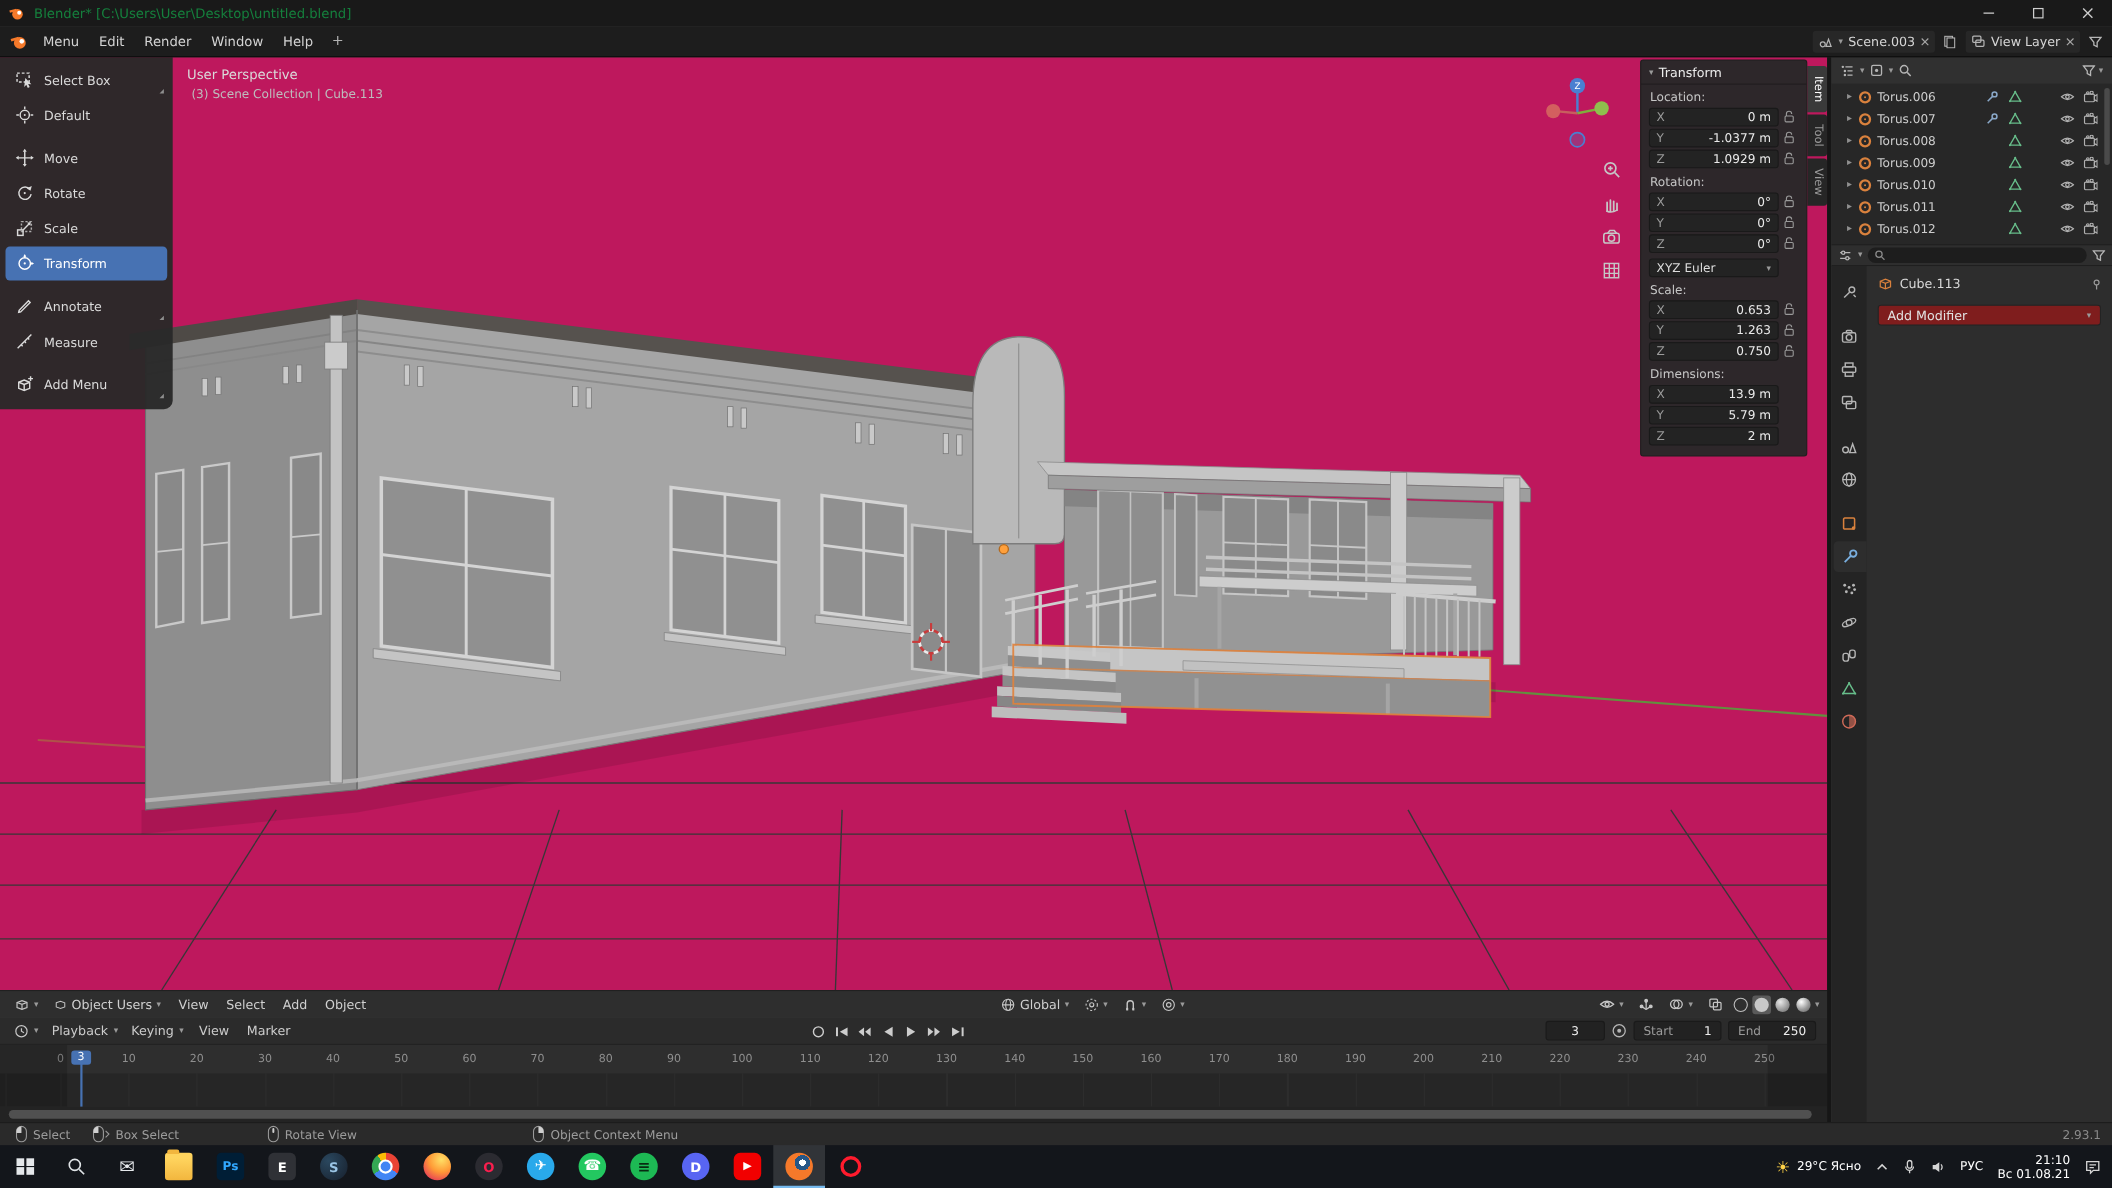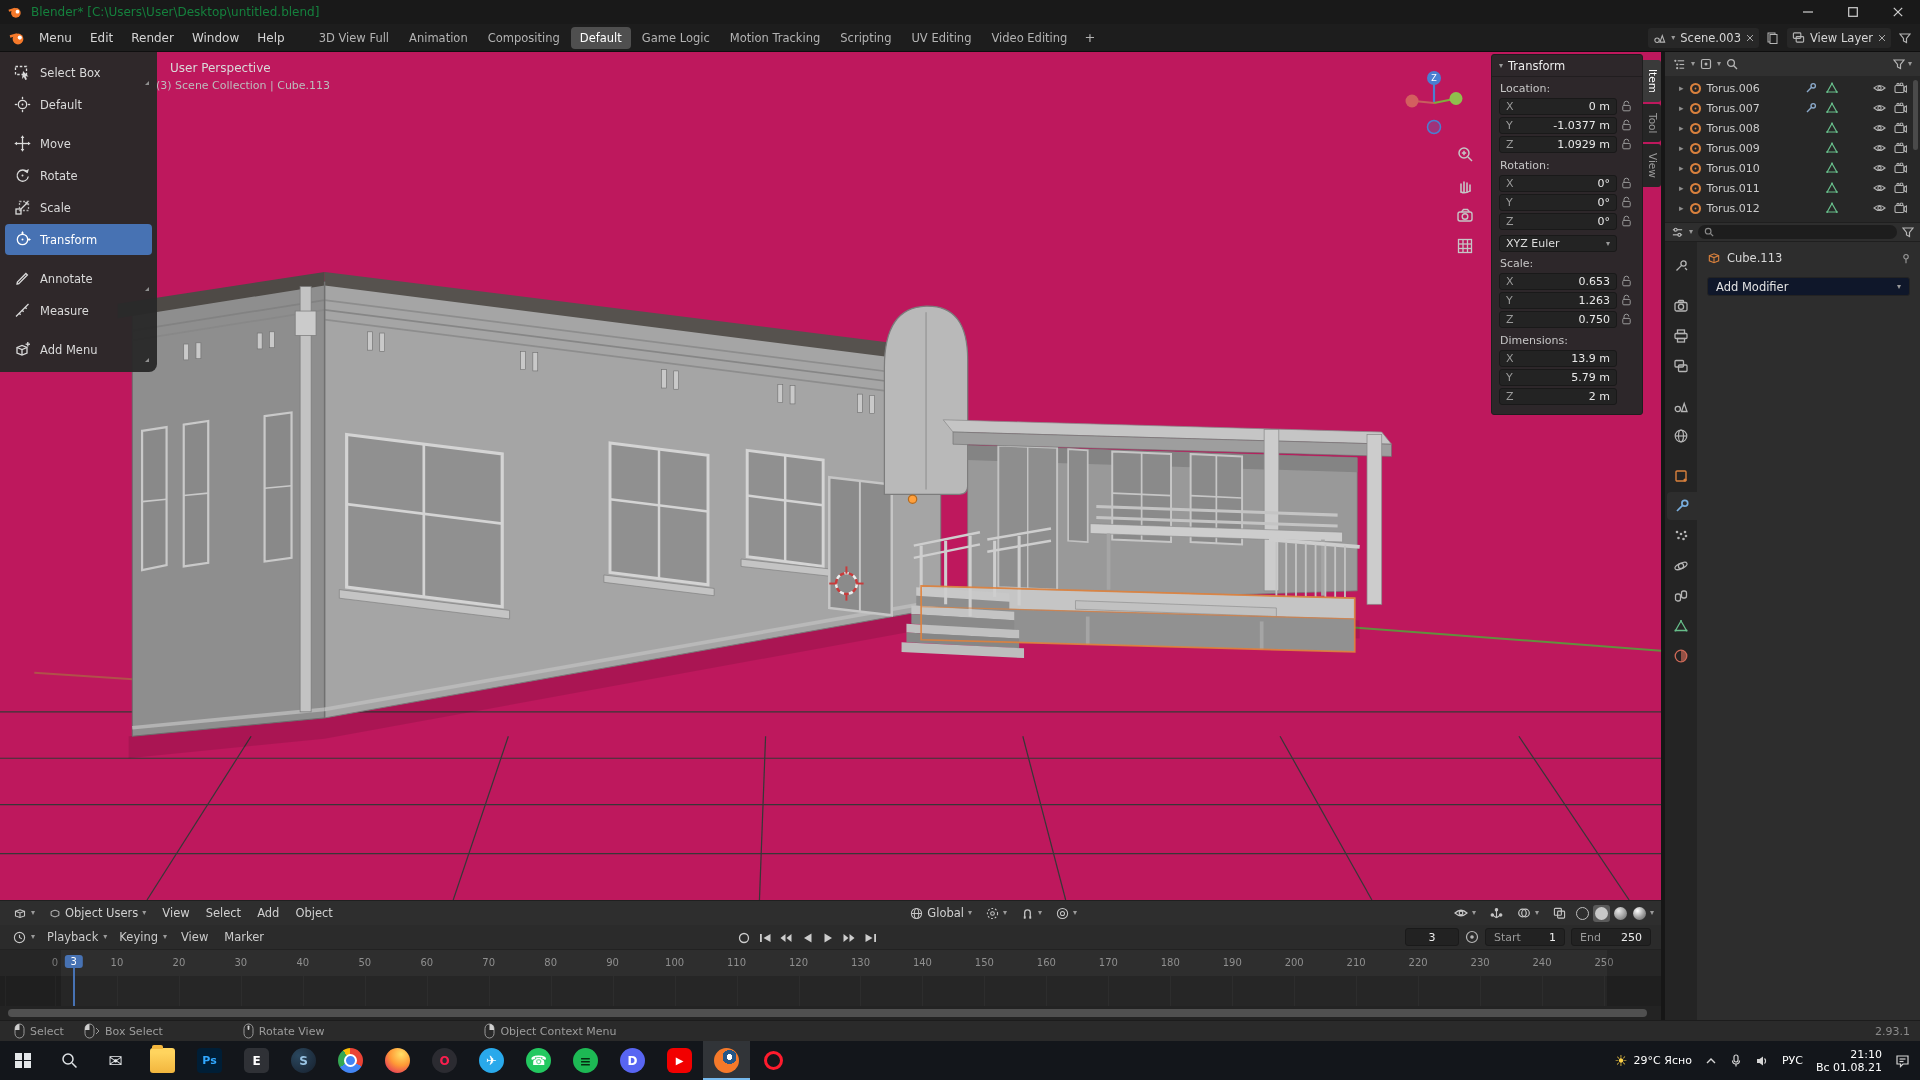--- a/index.html
+++ b/index.html
@@ -33,21 +33,21 @@
   .tool[data-active="true"]{background:#4772b3;color:#fff}
   .tool[data-submenu="true"]::after{content:"";position:absolute;right:3px;bottom:3px;border-left:4px solid transparent;border-bottom:4px solid #8f8f8f}
   .tool .ticon{width:17px;height:17px;flex:0 0 auto}
   .tgap{height:6px}
 
   
   .viewport{position:absolute;left:0;top:52px;width:1661px;height:873px}
   .vp-canvas{position:absolute;left:0;top:0;right:0;bottom:25px;background:#be185d;overflow:hidden}
   .vp-canvas svg.scene{position:absolute;left:0;top:0;width:100%;height:100%}
   .vp-text1{position:absolute;left:170px;top:9px;font-size:12px;color:#dadada}
-  .vp-text2{position:absolute;left:156px;top:27px;font-size:11px;color:#bdbdbd}
+  .vp-text2{position:absolute;left:174px;top:27px;font-size:11px;color:#bdbdbd}
   .gizmo{position:absolute;left:1399px;top:15px;width:70px;height:70px}
   .navbtn{position:absolute;left:1452px;width:26px;height:26px;display:flex;align-items:center;justify-content:center}
 
   
   .npanel{position:absolute;left:1491px;top:2px;width:152px;background:rgba(40,40,40,.97);border:1px solid #1e1e1e;border-radius:3px;padding-bottom:8px;z-index:10}
   .npanel-header{height:22px;display:flex;align-items:center;gap:5px;padding-left:7px;font-size:11.5px;color:#ededed;border-bottom:1px solid rgba(0,0,0,.25)}
   .np-label{font-size:11px;color:#c6c6c6;margin:5px 0 2px 8px}
   .np-row{display:flex;align-items:center;height:19px;padding-left:7px}
   .np-field{width:118px;height:17px;background:#232323;border:1px solid #191919;border-radius:3px;display:flex;align-items:center;padding:0 6px;font-size:11px}
   .np-field .ax{color:#9b9b9b}
@@ -143,21 +143,21 @@
   .outl-scroll{position:absolute;right:2px;top:28px;width:5px;height:70px;background:#4a4a4a;border-radius:3px}
   .propsfilter{position:absolute;top:170px;left:0;width:100%;height:20px;background:#2e2e2e;border-top:1px solid #1f1f1f;border-bottom:1px solid #1f1f1f;display:flex;align-items:center;padding:0 6px;gap:5px}
   .pf-search{flex:1;height:14px;background:#1d1d1d;border-radius:8px;display:flex;align-items:center;padding:0 6px;gap:4px}
   .props{position:absolute;top:190px;left:0;right:0;bottom:0}
   .ptabs{position:absolute;left:0;top:0;width:32px;bottom:0;background:#242424}
   .ptab{position:absolute;left:0;width:32px;height:28px;display:flex;align-items:center;justify-content:center}
   .ptab.active{background:#2d2d2d;border-radius:4px 0 0 4px;left:2px;width:30px}
   .pbody{position:absolute;left:32px;top:0;right:0;bottom:0;background:#2d2d2d}
   .pcrumb{display:flex;align-items:center;gap:6px;padding:9px 8px 0 10px;font-size:11.5px;color:#d8d8d8}
   .pcrumb .pin{margin-left:auto}
-  .addmod{margin:12px 10px 0;height:19px;background:#0f172a;border:1px solid #232323;border-radius:3px;display:flex;align-items:center;padding:0 8px;font-size:11.5px;color:#e2e2e2}
+  .addmod{margin:12px 10px 0;height:19px;background:#7f1d1d;border:1px solid #232323;border-radius:3px;display:flex;align-items:center;padding:0 8px;font-size:11.5px;color:#e2e2e2}
   .addmod .chev{margin-left:auto}
 </style>
 </head>
 <body>
 
 <div id="root">
 
   <div class="titlebar">
     <svg class="blogo" width="16" height="16" viewBox="0 0 18 18">
         <path d="M2,7.5 L9,5.5" stroke="#f5792a" stroke-width="2.4" fill="none"></path>
@@ -190,31 +190,20 @@
         <path d="M2,7.5 L9,5.5" stroke="#f5792a" stroke-width="2.4" fill="none"></path>
         <circle cx="10" cy="10" r="5.4" fill="#f5792a"></circle>
         <circle cx="11.8" cy="8.6" r="2.1" fill="#fff"></circle>
       </svg>
     <div style="display:flex">
         <span class="menu-item" style="--i: 0;">Menu</span>
         <span class="menu-item" style="--i: 1;">Edit</span>
         <span class="menu-item" style="--i: 2;">Render</span>
         <span class="menu-item" style="--i: 3;">Window</span>
         <span class="menu-item" style="--i: 4;">Help</span>
-      </div>
-    <div class="ws-tabs">
-        <span class="ws-tab" style="--i: 0;">3D View Full</span>
-        <span class="ws-tab" style="--i: 1;">Animation</span>
-        <span class="ws-tab" style="--i: 2;">Compositing</span>
-        <span class="ws-tab" data-active="true" style="--i: 3;">Default</span>
-        <span class="ws-tab" style="--i: 4;">Game Logic</span>
-        <span class="ws-tab" style="--i: 5;">Motion Tracking</span>
-        <span class="ws-tab" style="--i: 6;">Scripting</span>
-        <span class="ws-tab" style="--i: 7;">UV Editing</span>
-        <span class="ws-tab" style="--i: 8;">Video Editing</span>
       </div>
     <span class="ws-add">+</span>
     <div class="topbar-right">
       <div class="widget">
         <svg width="13" height="13" viewBox="0 0 14 14" fill="none" stroke="#b5b5b5" stroke-width="1.2">
             <circle cx="4.4" cy="10" r="2.4"></circle>
             <path d="M7.5,12 L12.5,12 L10,5 Z"></path>
           </svg>
         <span class="chev">▾</span>
         <span>Scene.003</span>

